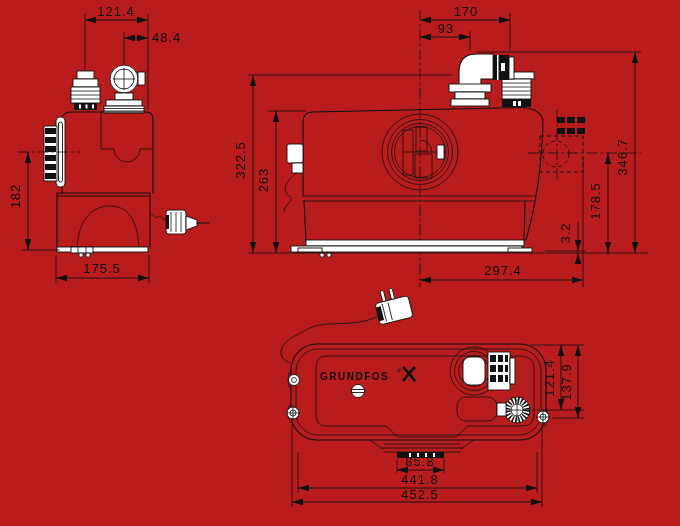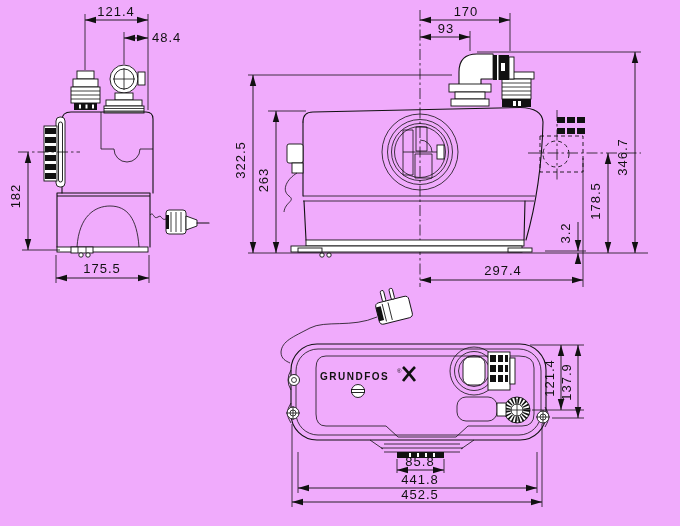--- a/index.html
+++ b/index.html
@@ -1,16 +1,16 @@
 <!DOCTYPE html>
 <html><head>
 <meta charset="utf-8">
 <style>
   html,body{margin:0;padding:0;background:#fff;}
-  .stage{width:680px;height:526px;background:#f0abfc;position:relative;overflow:hidden;
+  .stage{width:680px;height:526px;background:#b91c1c;position:relative;overflow:hidden;
          font-family:"Liberation Sans",sans-serif;}
   svg text{fill:#111;font-family:"Liberation Sans",sans-serif;font-size:13px;letter-spacing:1px;}
   svg text.logo{font-size:10px;font-weight:bold;letter-spacing:1.5px;}
   svg text.reg{font-size:6px;letter-spacing:0;}
   .o{fill:none;stroke:#111;stroke-width:1.1;stroke-linejoin:round;stroke-linecap:round;}
   .d{fill:none;stroke:#111;stroke-width:0.8;stroke-linejoin:round;}
   .dim{stroke:#111;stroke-width:0.9;fill:none;}
   .ext{stroke:#111;stroke-width:0.8;fill:none;}
   .cl{stroke:#111;stroke-width:0.8;fill:none;stroke-dasharray:11 3 2.5 3;}
   .dsh{fill:none;stroke:#111;stroke-width:0.9;stroke-dasharray:4 3;}

